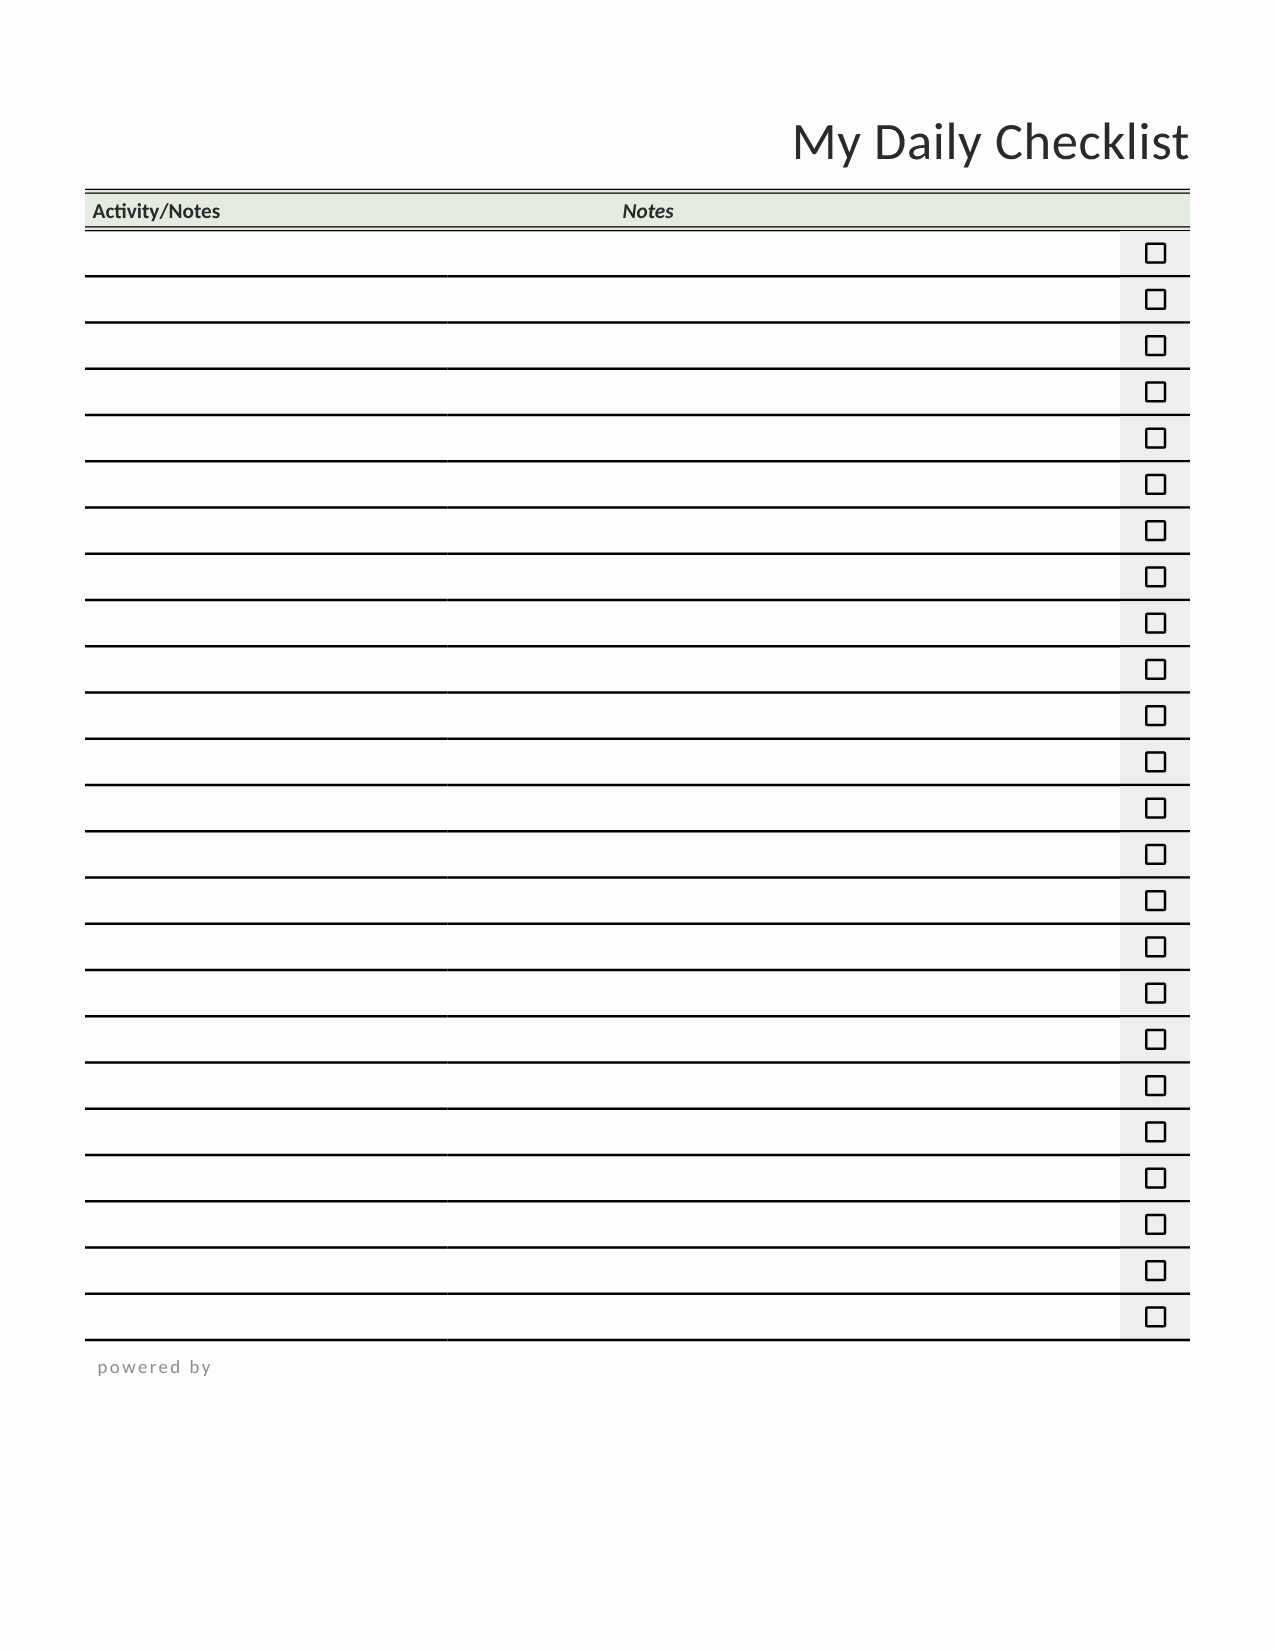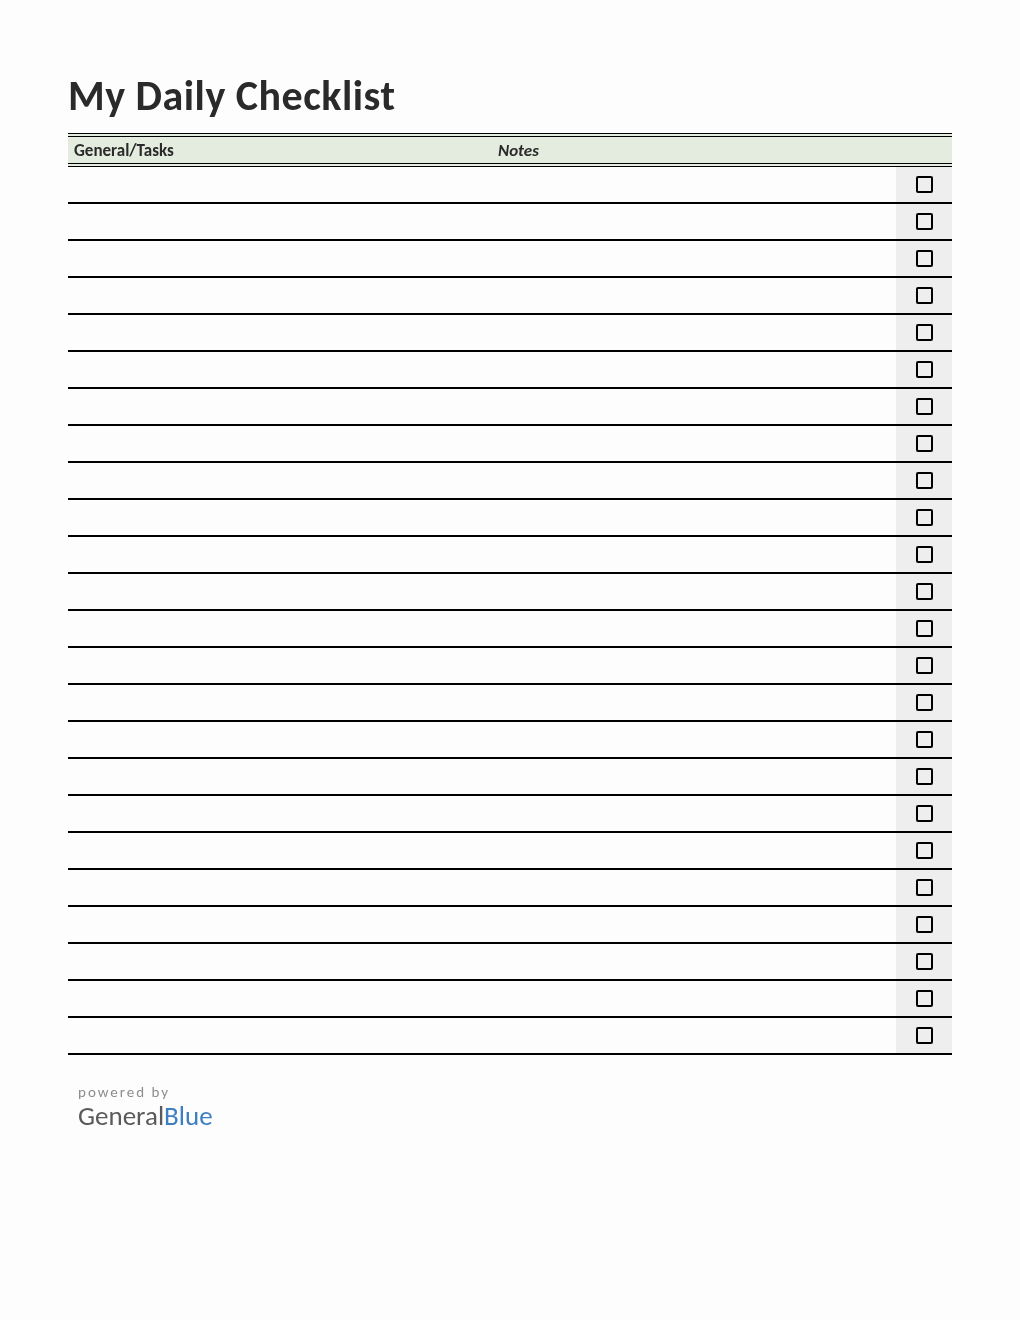--- a/index.html
+++ b/index.html
@@ -8,26 +8,27 @@
       box-sizing: border-box;
     }
     body {
       width: 1020px;
       height: 1320px;
       background: #fdfdfd;
       font-family: Calibri, "Segoe UI", Arial, sans-serif;
       padding: 70px 68px 40px 68px;
     }
     .title {
-      text-align: left;
+      text-align: right;
       font-size: 42px;
-      font-weight: 700;
+      font-weight: 400;
       color: #2a2a2a;
       margin-bottom: 12px;
       letter-spacing: 0.5px;
+      margin-top: 18px;
     }
     .table-wrap {
       width: 100%;
     }
     .header-row {
       display: flex;
       background: #e3ecde;
       border-top: 4px double #000;
       border-bottom: 4px double #000;
       height: 34px;
@@ -74,21 +75,21 @@
       justify-content: center;
     }
     .checkbox {
       width: 17px;
       height: 17px;
       border: 2.5px solid #000;
       background: transparent;
       border-radius: 2px;
     }
     .footer {
-      margin-top: 28px;
+      margin-top: 12px;
       padding-left: 10px;
     }
     .powered {
       font-size: 15px;
       color: #8c8c8c;
       letter-spacing: 2px;
       font-weight: 400;
     }
     .brand {
       font-size: 27px;
@@ -101,21 +102,21 @@
       color: #3d7fc1;
     }
   </style>
 </head>
 <body>
 
 <h1 class="title">My Daily Checklist</h1>
 
 <div class="table-wrap">
   <div class="header-row">
-    <div class="header-activity">General/Tasks</div>
+    <div class="header-activity">Activity/Notes</div>
     <div class="header-notes">Notes</div>
     <div class="spacer"></div>
   </div>
   <div id="rows-container">
       <div class="row">
         <div class="cell-activity"></div>
         <div class="cell-notes"></div>
         <div class="cell-check">
           <div class="checkbox"></div>
         </div>
@@ -279,16 +280,13 @@
         <div class="cell-notes"></div>
         <div class="cell-check">
           <div class="checkbox"></div>
         </div>
       </div>
     </div>
 </div>
 
 <div class="footer">
   <div class="powered">powered by</div>
-  <div class="brand">
-    <span>General</span><span class="blue">Blue</span>
-  </div>
 </div>
 
 </body></html>

